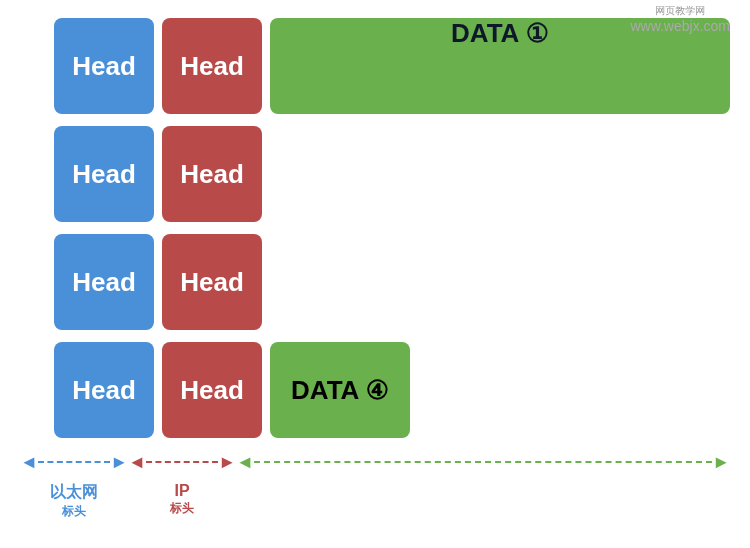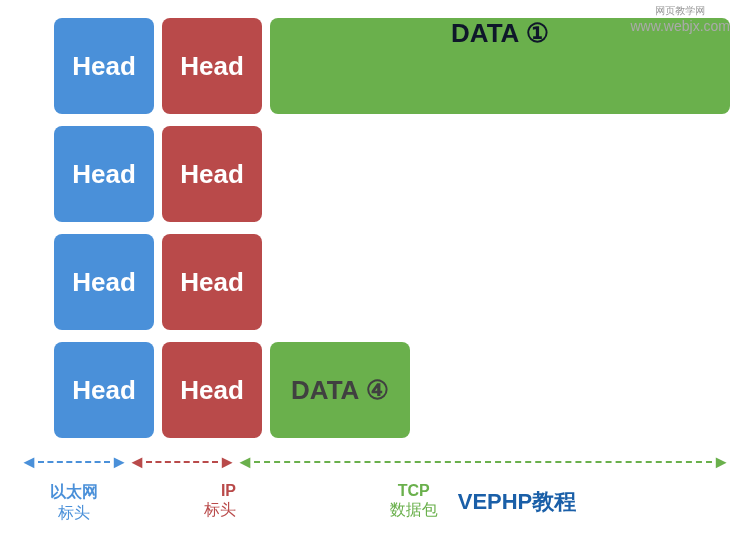--- a/index.html
+++ b/index.html
@@ -94,21 +94,21 @@
     }
 
     
     .cell-green-small {
       background: #6ab04c;
       border-radius: 8px;
       width: 140px;
       display: flex;
       align-items: center;
       justify-content: center;
-      color: #404040;
+      color: #000000;
       font-size: 26px;
       font-weight: bold;
       flex-shrink: 0;
     }
 
     
     .arrow-row {
       display: flex;
       margin-top: 14px;
       align-items: center;
@@ -167,37 +167,37 @@
       display: flex;
       flex-direction: column;
       align-items: center;
     }
 
     .label-red-section {
       width: 108px;
       flex-shrink: 0;
       display: flex;
       flex-direction: column;
-      align-items: flex-end;
+      align-items: center;
     }
 
     .label-green-section {
       flex: 1;
       display: flex;
       flex-direction: column;
       align-items: center;
     }
 
     .label-top {
       font-size: 16px;
       font-weight: bold;
     }
     .label-bottom {
-      font-size: 16px;
-      font-weight: normal;
+      font-size: 12px;
+      font-weight: bold;
     }
 
     .label-blue { color: #4a90d9; }
     .label-red { color: #b94a4a; }
     .label-green { color: #6ab04c; }
 
     .vephp-label {
       font-size: 22px;
       font-weight: bold;
       color: #1a5fa8;
@@ -299,24 +299,15 @@
     <div class="label-blue-section">
       <span class="label-top label-blue">以太网</span>
       <span class="label-bottom label-blue">标头</span>
     </div>
 
     <div class="label-red-section">
       <span class="label-top label-red">IP</span>
       <span class="label-bottom label-red">标头</span>
     </div>
 
-    <div class="label-green-section">
-      <div class="label-green-section-inner" style="width:100%;">
-        <div style="display:flex;flex-direction:column;align-items:center;">
-          <span class="label-top label-green">TCP</span>
-          <span class="label-bottom label-green">数据包</span>
-        </div>
-        <div class="vephp-label">VEPHP教程</div>
-      </div>
-    </div>
   </div>
 
 </div>
 
 </body></html>

